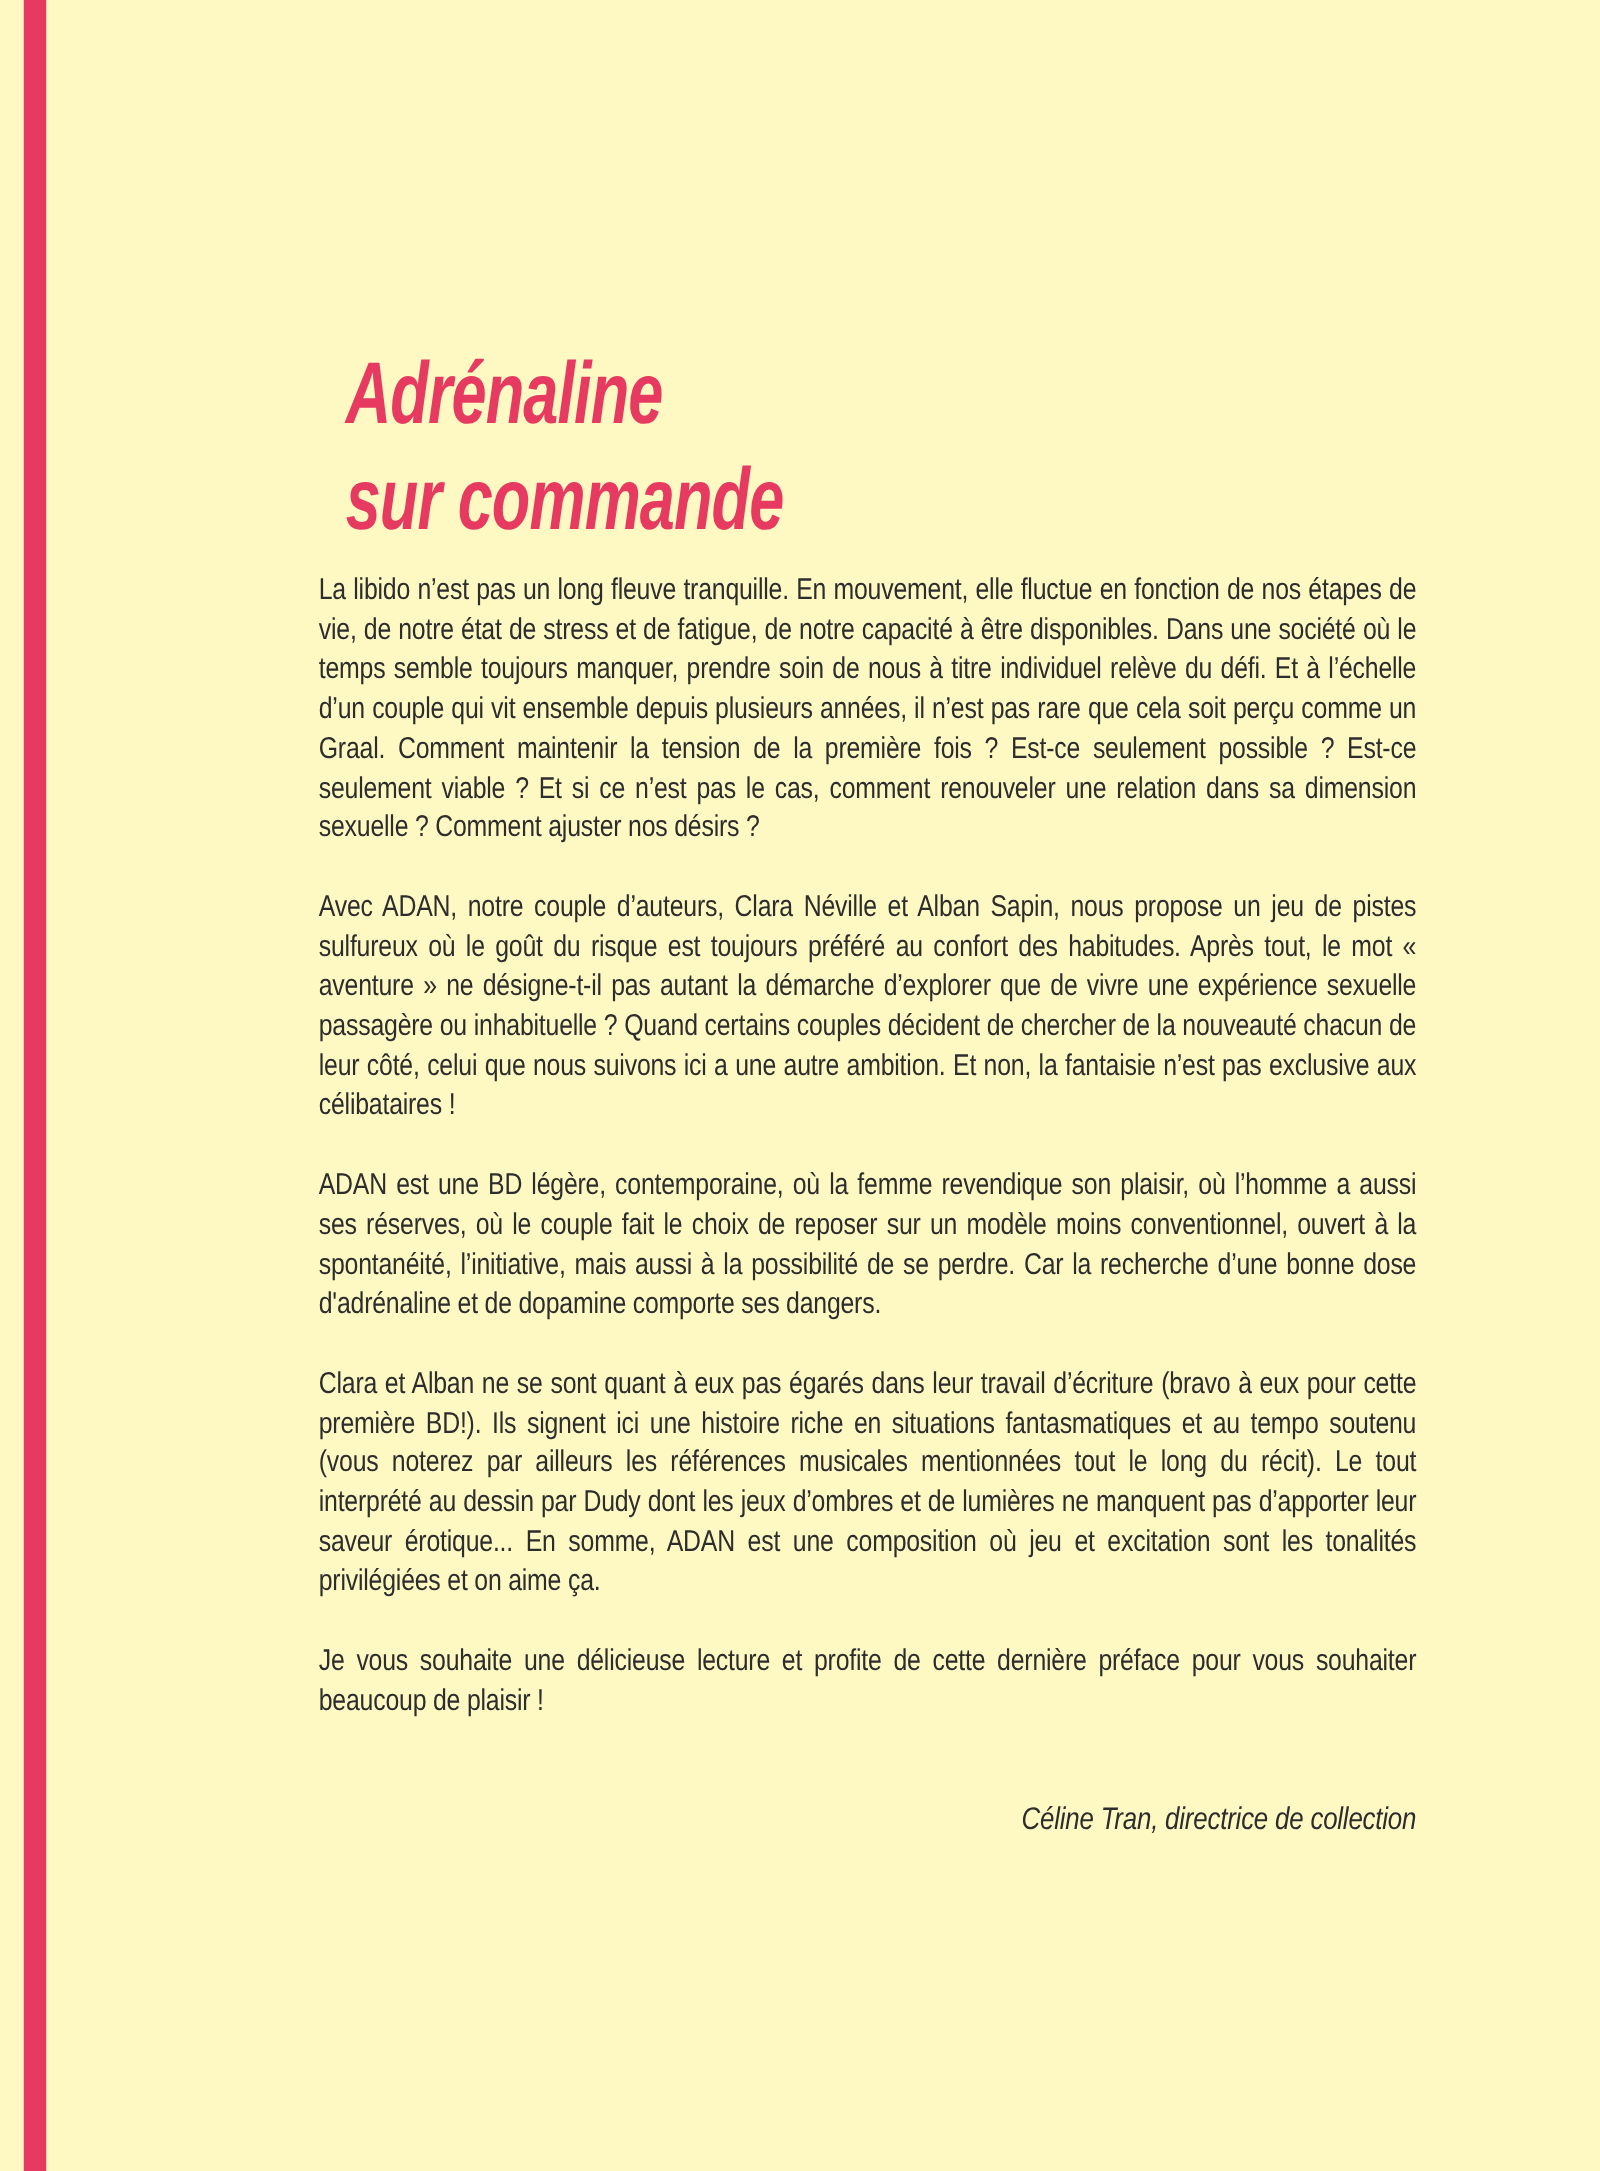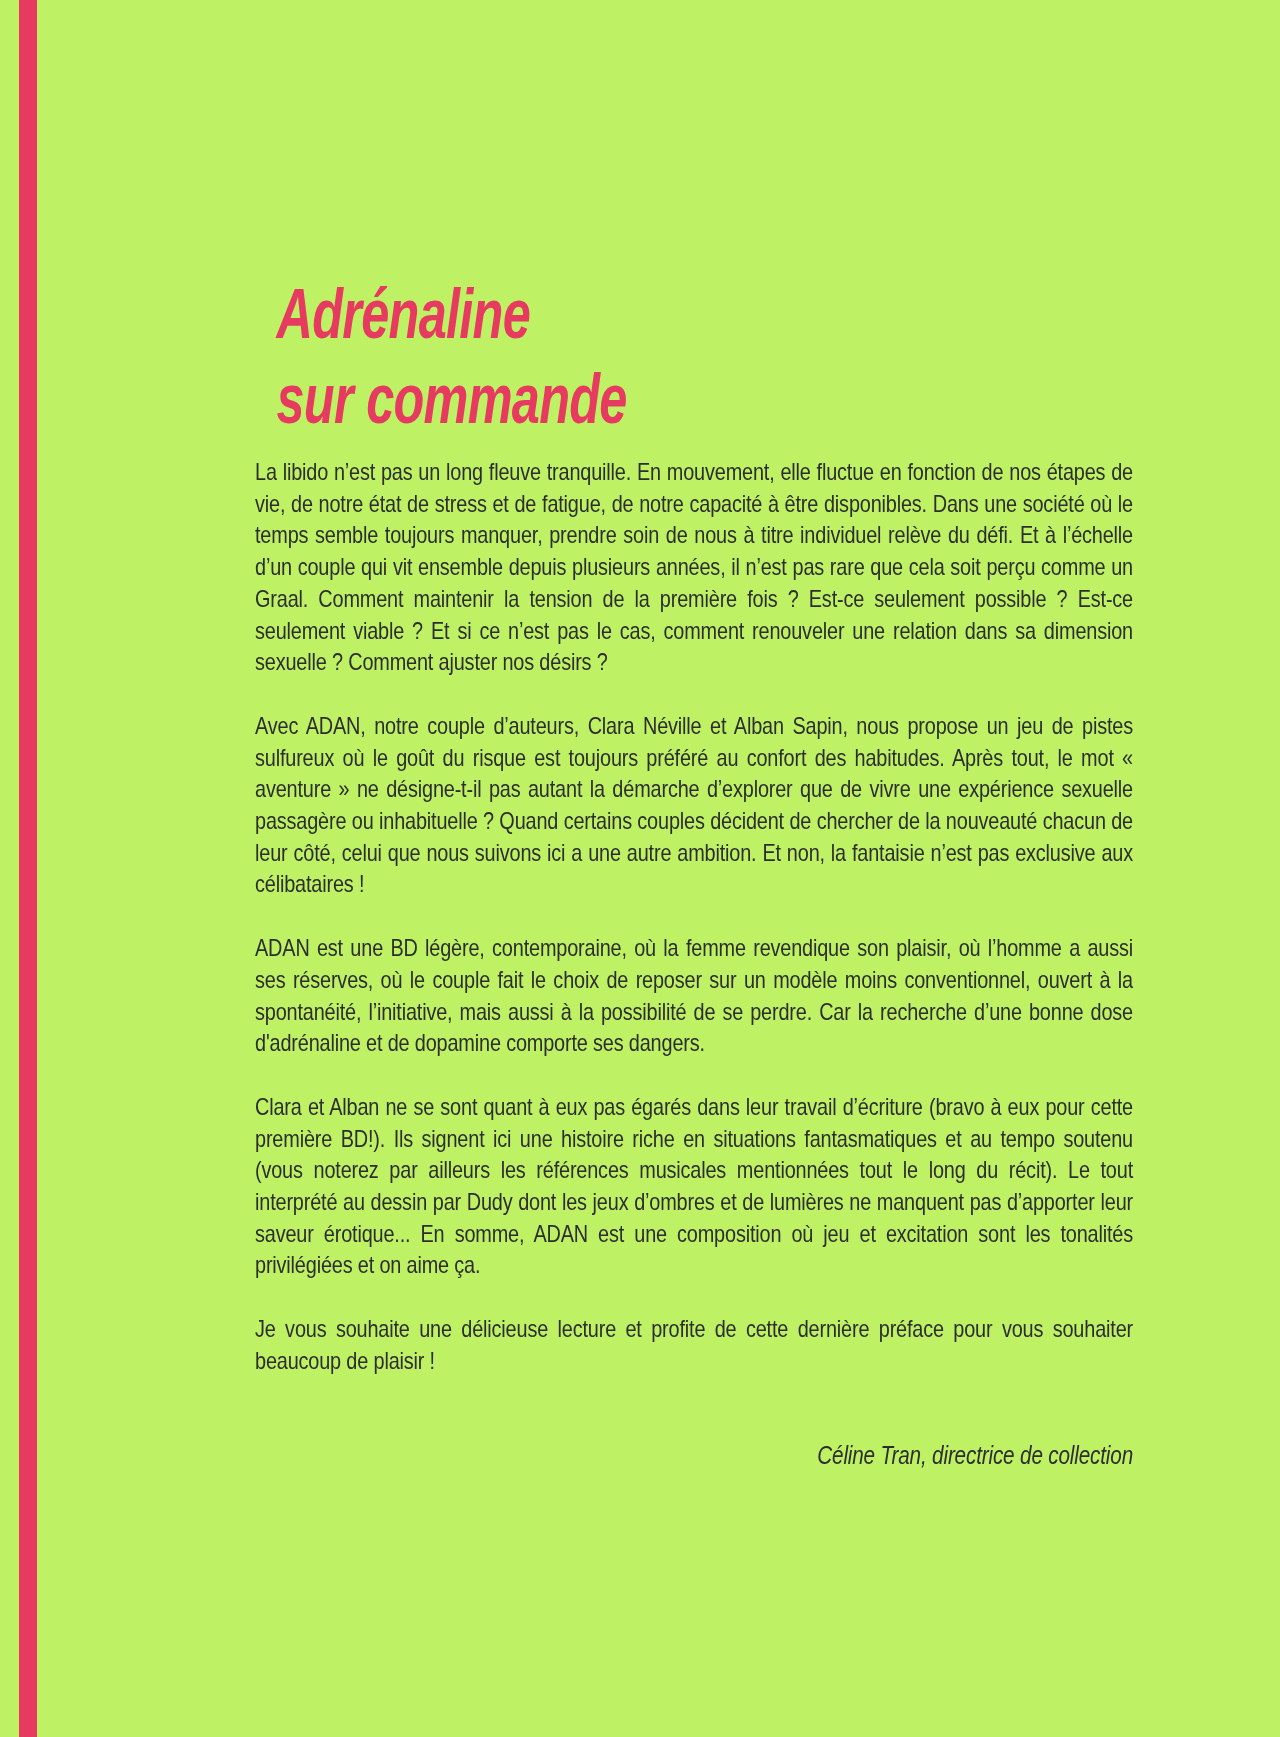--- a/index.html
+++ b/index.html
@@ -4,21 +4,21 @@
 <style>
   html, body {
     margin: 0;
     padding: 0;
     background: #ffffff;
   }
   .page {
     position: relative;
     width: 1280px;
     height: 1737px;
-    background: #bef264;
+    background: #fef9c3;
     overflow: hidden;
     font-family: "Liberation Sans", sans-serif;
   }
   
   .edge-stripe {
     position: absolute;
     left: 19px;
     top: 0;
     width: 18px;
     height: 100%;

